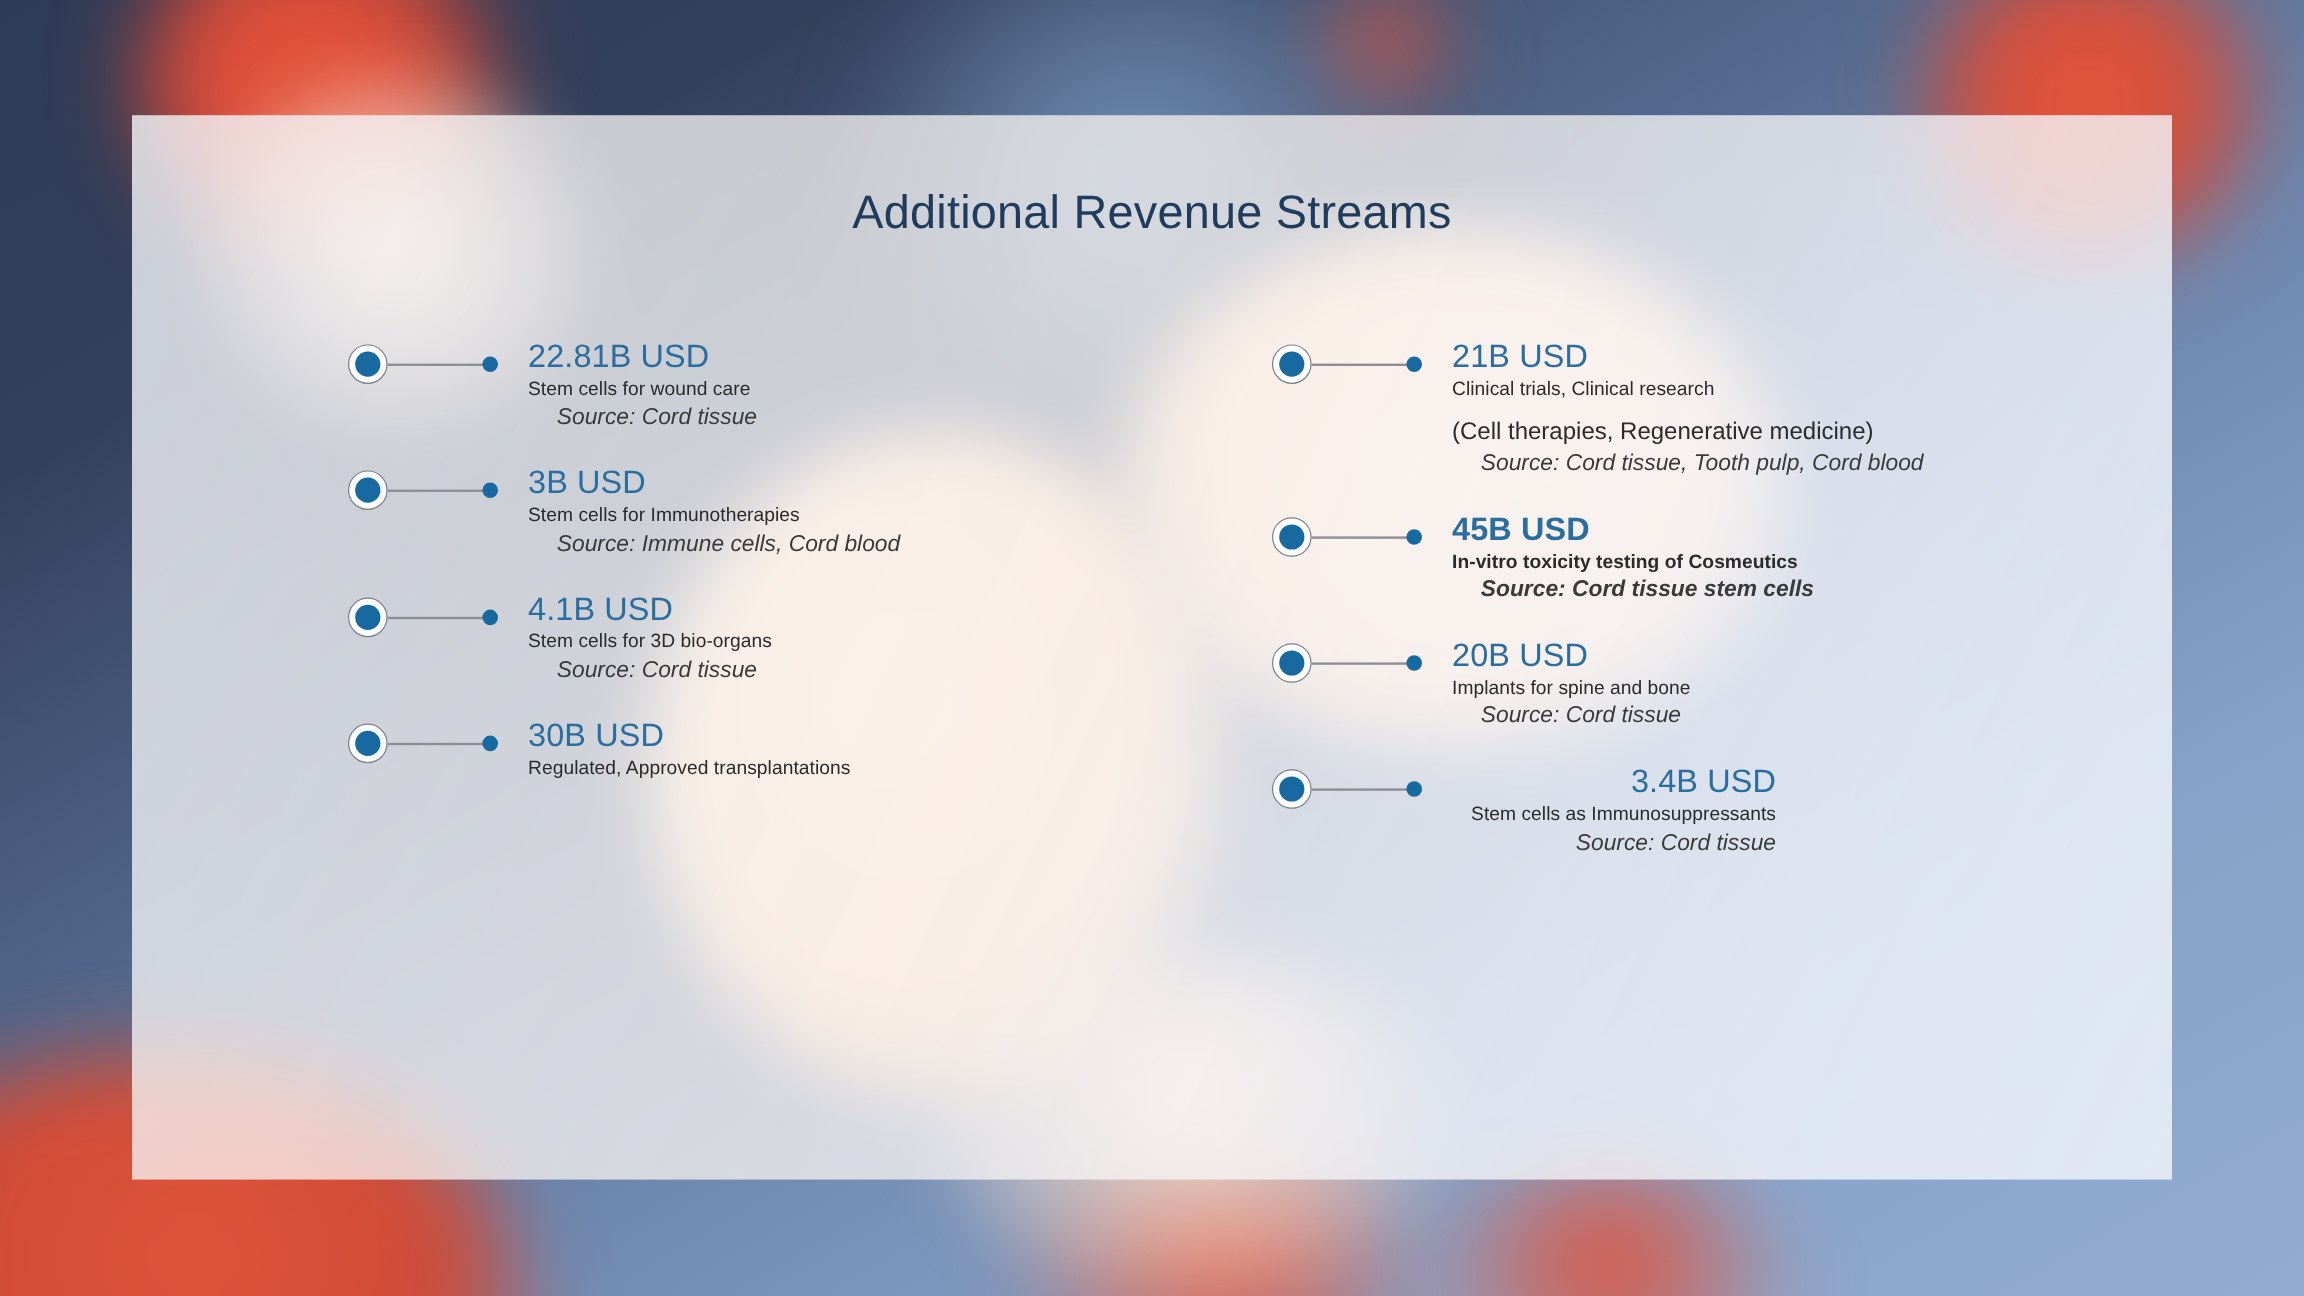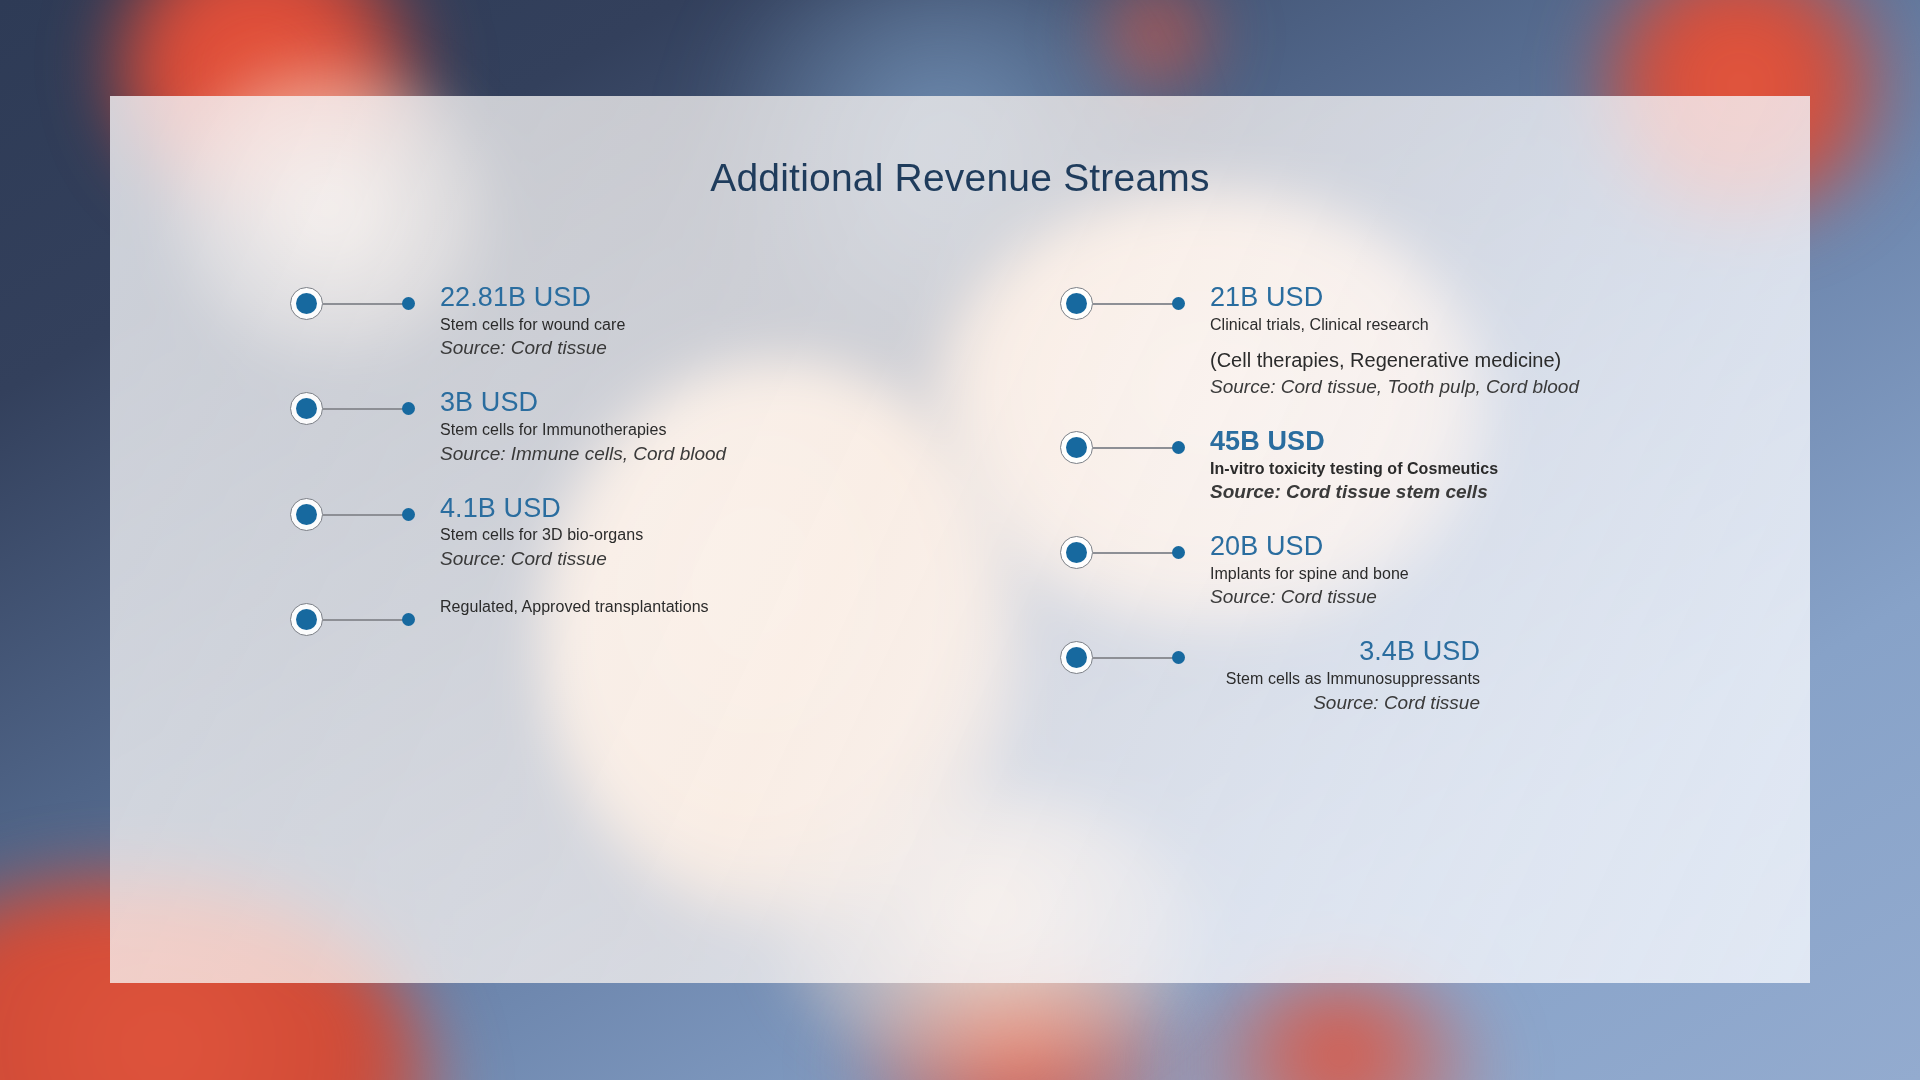--- a/index.html
+++ b/index.html
@@ -68,21 +68,21 @@
   .value{
     font-size:27px; color:#2a6d9f; line-height:1.25; letter-spacing:.1px;
   }
   .label{
     font-size:16px; color:#2b2b2b; line-height:1.28; letter-spacing:.05px;
   }
   .sublabel{
     font-size:20px; color:#2b2b2b; line-height:1.28;margin-top:13px;
   }
   .source{
-    font-size:19px; color:#3a3a3a; font-style:italic; line-height:1.32;
+    font-size:19px; color:#3a3a3a; font-style:italic; line-height:1.32;margin-left:24px;
   }
 </style>
 </head>
 <body>
 
 <div id="stage">
 
   <div class="blob" style="left:110px;top:-90px;width:330px;height:300px;background:radial-gradient(circle at 45% 55%, #e8563d 0%, #d94a37 45%, rgba(190,70,55,0) 72%);"></div>
   <div class="blob" style="left:1580px;top:-60px;width:320px;height:290px;background:radial-gradient(circle at 50% 50%, #e75a40 0%, #d44b38 45%, rgba(190,70,55,0) 72%);"></div>
   <div class="blob" style="left:1080px;top:-30px;width:150px;height:130px;background:radial-gradient(circle at 50% 50%, #e2543d 0%, rgba(200,80,60,0) 70%);"></div>
@@ -151,20 +151,21 @@
 
         <div class="item">
           <div class="marker">
             <div class="ring">
                 <div class="core"></div>
               </div>
             <div class="line"></div>
             <div class="enddot"></div>
           </div>
           <div class="body" style="max-width:330px;">
+            <div class="value">30B USD</div>
             <div class="label">Regulated, Approved transplantations</div>
           </div>
         </div>
 
       </div>
 
       <div class="col col-right">
 
         <div class="item">
           <div class="marker">

